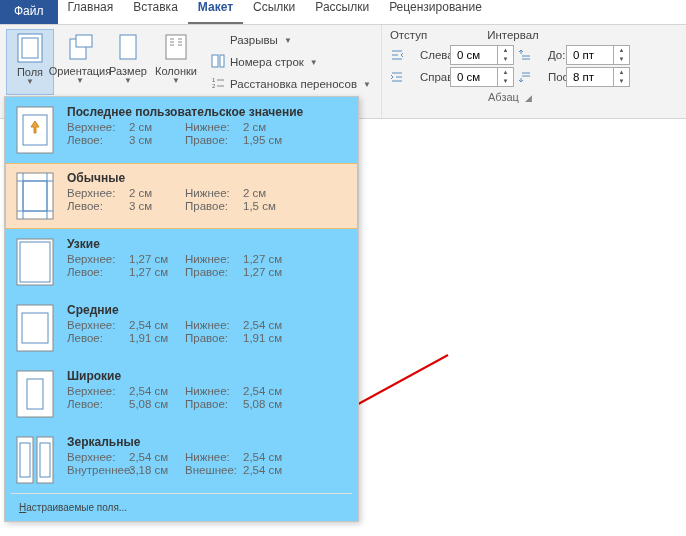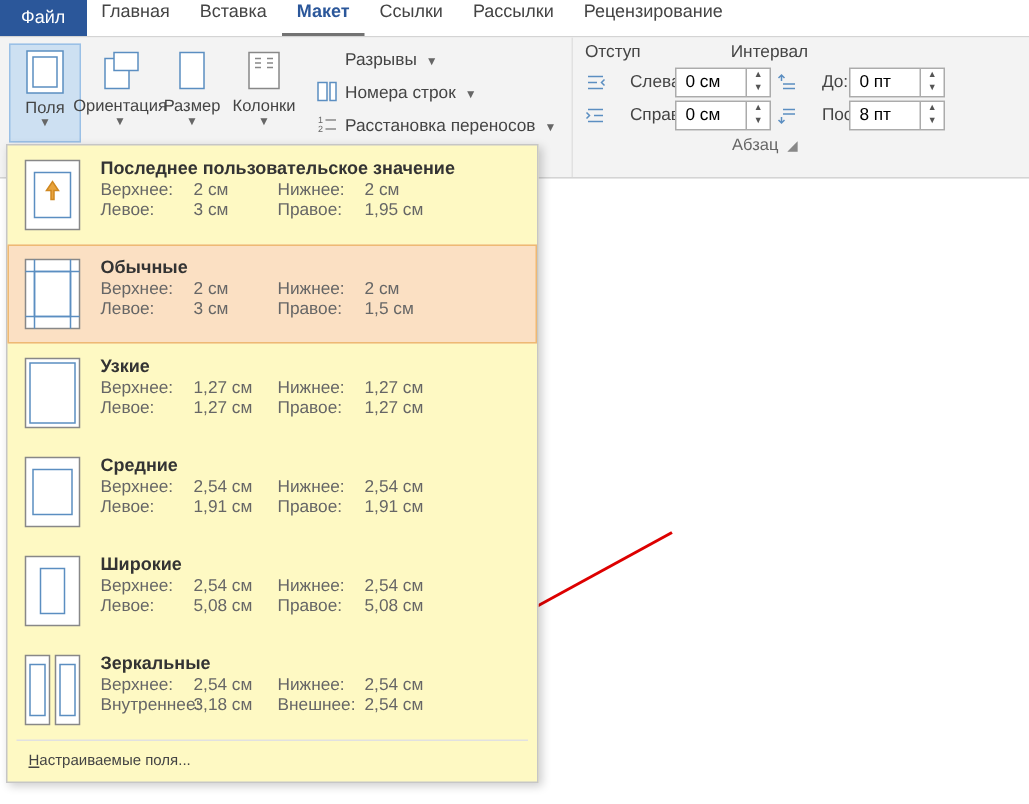--- a/index.html
+++ b/index.html
@@ -28,21 +28,21 @@
 .indent-row { display: flex; align-items: center; gap: 4px; margin-bottom: 2px; }
 .indent-row .lbl { font-size: 11.5px; color: #444; width: 56px; display: flex; align-items: center; gap: 16px; }
 .indent-row .lbl .mini-icon { width: 14px; height: 14px; display: inline-flex; }
 .spinner { display: flex; align-items: center; border: 1px solid #ababab; background: #fff; height: 20px; width: 64px; justify-content: flex-end; }
 .spinner input { border: none; width: 44px; padding: 0 4px; font-size: 11.5px; outline: none; }
 .spinner .spins { display: flex; flex-direction: column; border-left: 1px solid #ababab; width: 16px; }
 .spinner .spins span { font-size: 6px; text-align: center; cursor: pointer; color: #555; line-height: 9px; }
 .group-caption { text-align: center; font-size: 11px; color: #666; margin-top: 2px; }
 .group-caption .launcher { font-size: 9px; margin-left: 6px; color: #888; }
 
-.dropdown { position: absolute; left: 4px; top: 96px; width: 355px; background: #fef9c3; border: 1px solid #c6c6c6; box-shadow: 2px 2px 6px rgba(0,0,0,0.2); z-index: 10; }
+.dropdown { position: absolute; left: 4px; top: 96px; width: 355px; background: #7dd3fc; border: 1px solid #c6c6c6; box-shadow: 2px 2px 6px rgba(0,0,0,0.2); z-index: 10; }
 .dd-item { display: flex; padding: 8px 10px; gap: 12px; cursor: pointer; }
 .dd-item.hover { background: #fbe0c3; border: 1px solid #eeb973; padding: 7px 9px; }
 .dd-icon { width: 40px; height: 50px; flex-shrink: 0; }
 .dd-content { flex: 1; }
 .dd-title { font-weight: 600; font-size: 12px; color: #333; margin-bottom: 2px; }
 .dd-grid { display: grid; grid-template-columns: 62px 56px 58px 56px; font-size: 11.5px; color: #666; row-gap: 1px; }
 .dd-sep { border-top: 1px solid #e1e1e1; margin: 0 6px; }
 .dd-custom { padding: 8px 14px; font-size: 10px; color: #444; cursor: pointer; }
 .dd-custom .underline { text-decoration: underline; }
 

